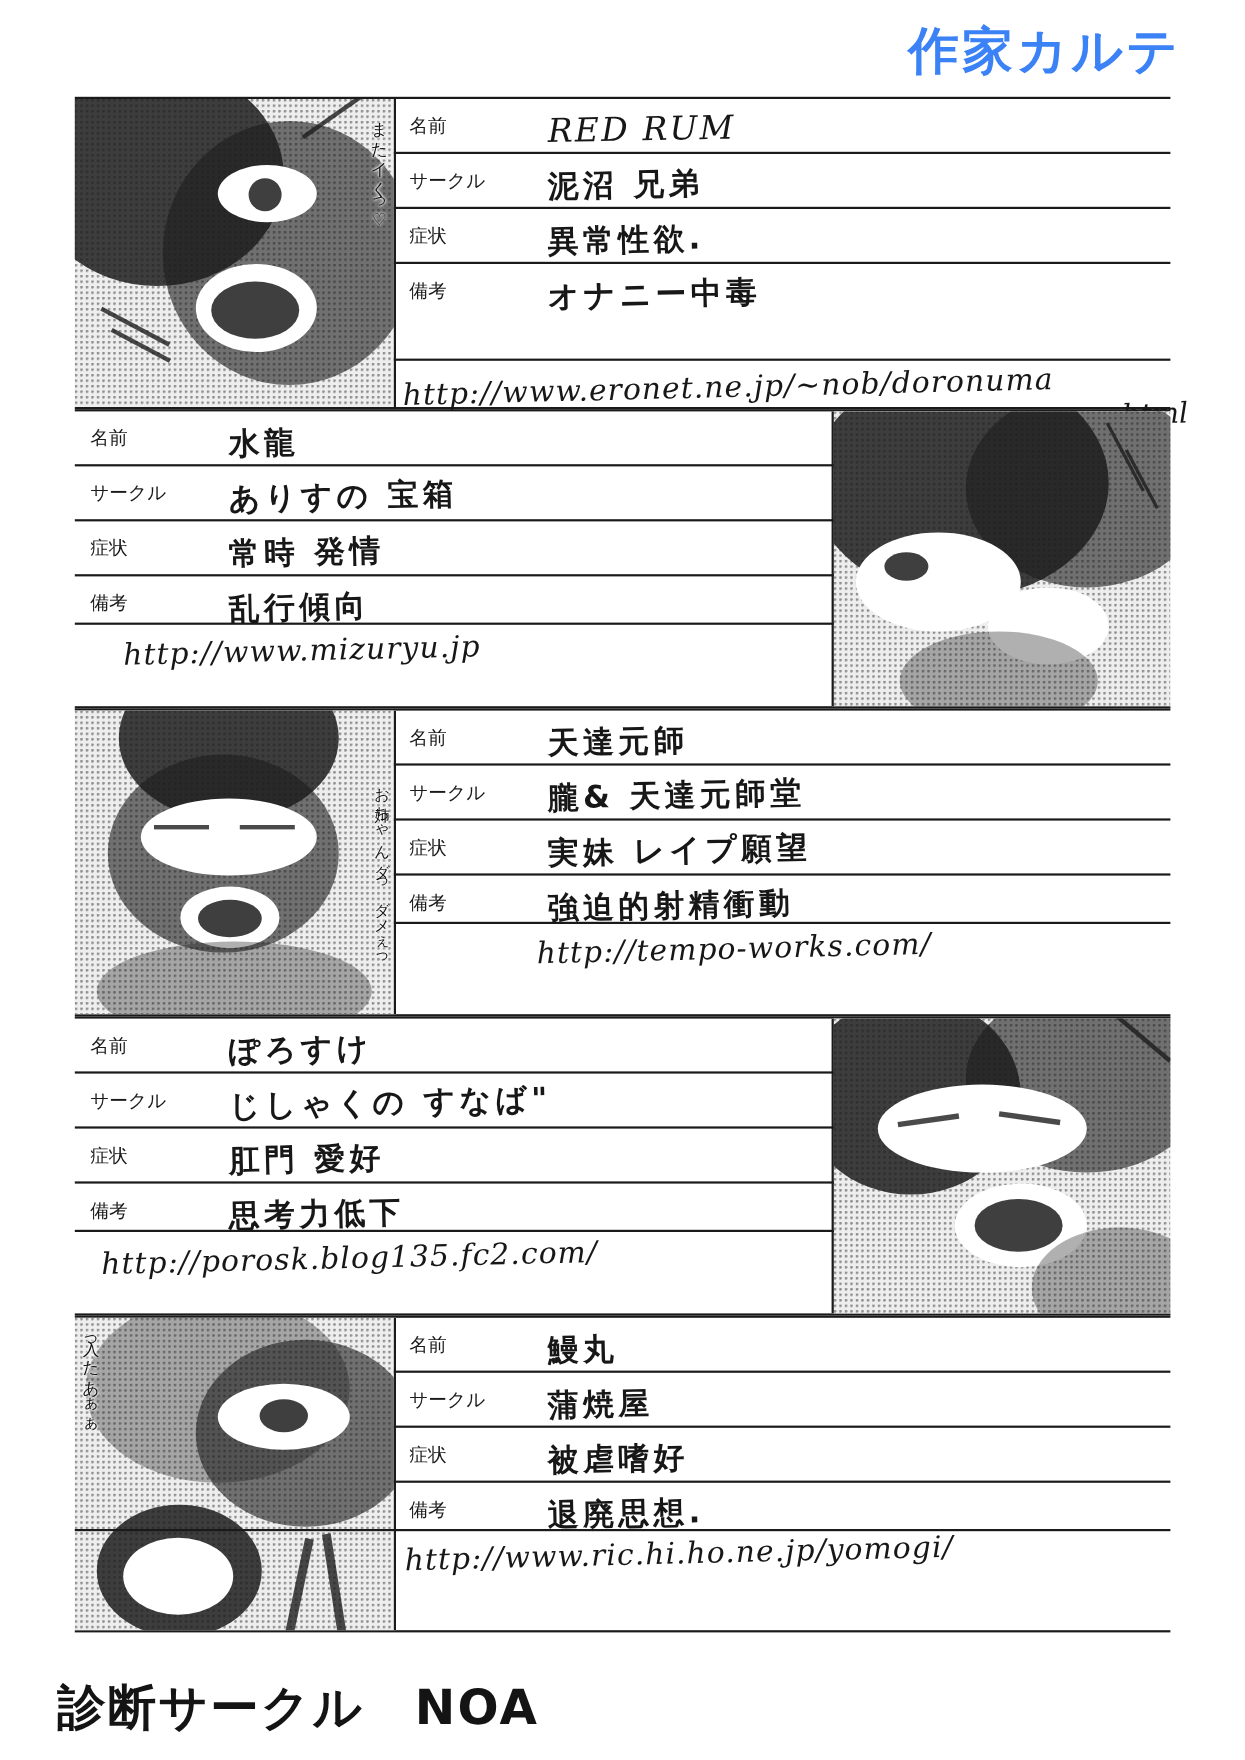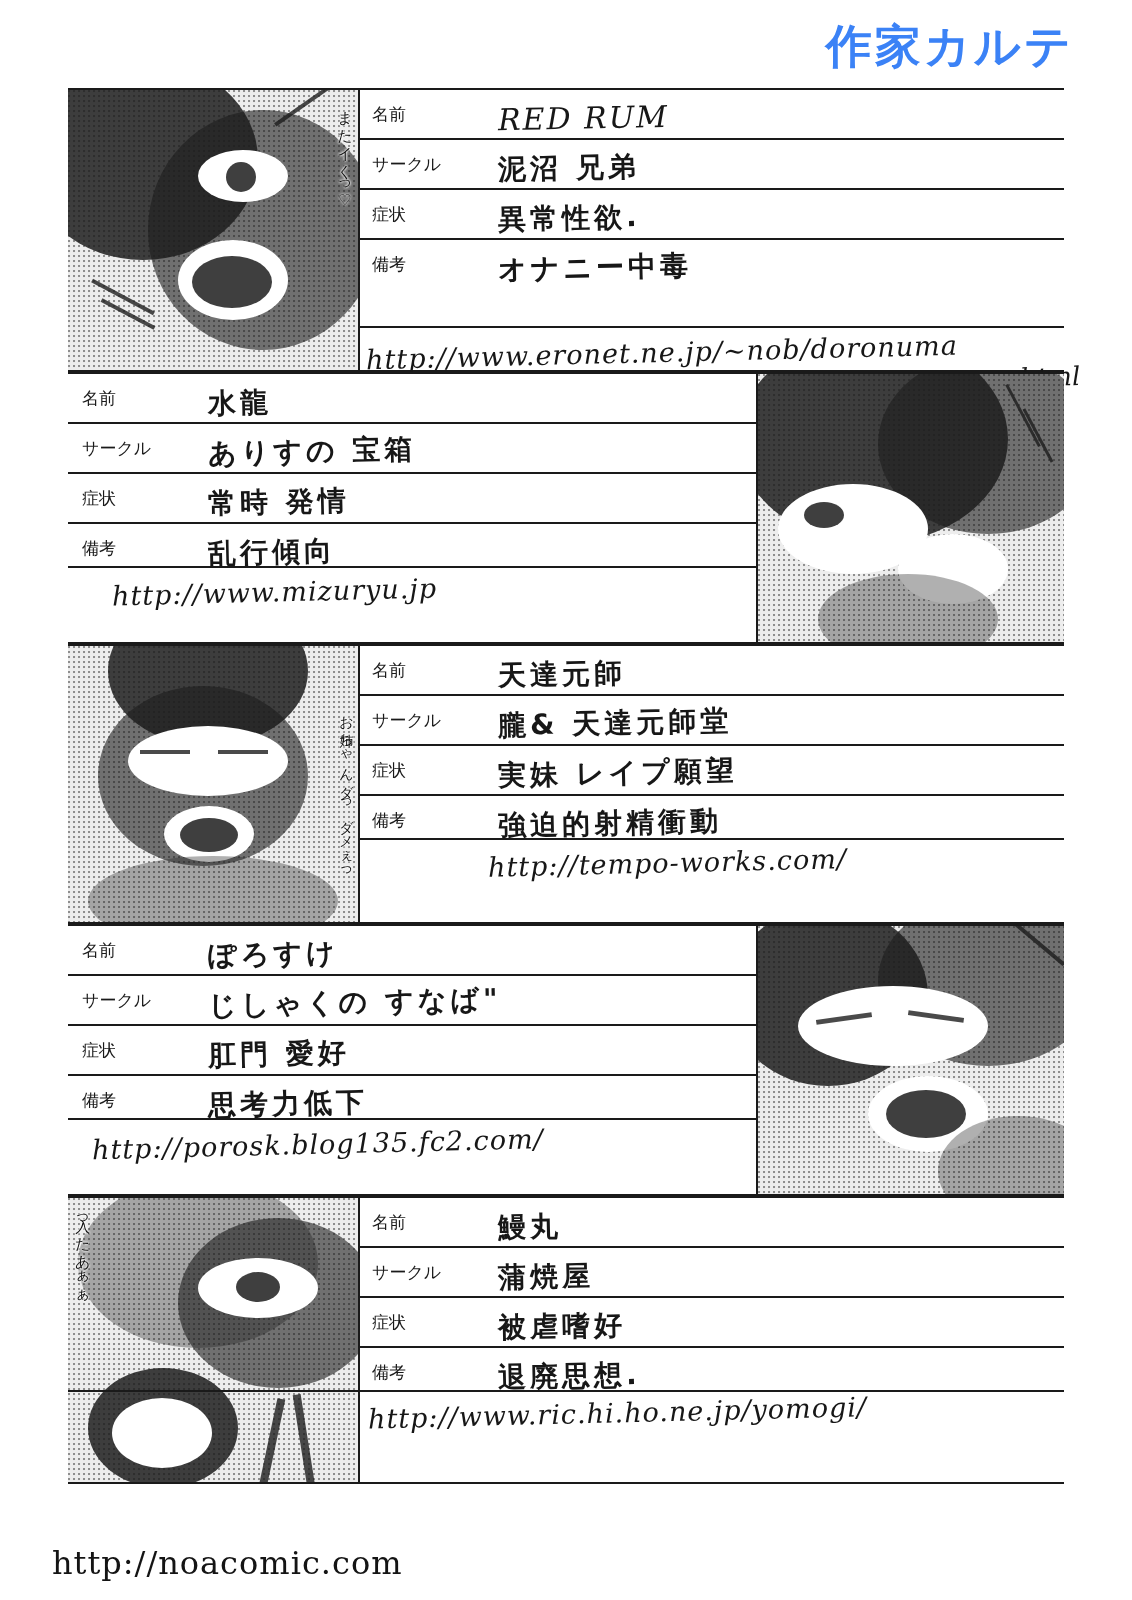--- a/index.html
+++ b/index.html
@@ -389,14 +389,14 @@
       </div>
     </div>
 
     <div class="url-line" style="top:192px; left:0; width:996px;">
       <div class="url-text" style="padding-left:300px;">http://www.ric.hi.ho.ne.jp/yomogi/</div>
     </div>
   </div>
 </div>
 
 <div class="footer">
-  <div class="footer-url">http://noacomic.com</div>
+  <div class="footer-circle">診断サークル　NOA</div>
 </div>
 
 </body></html>

